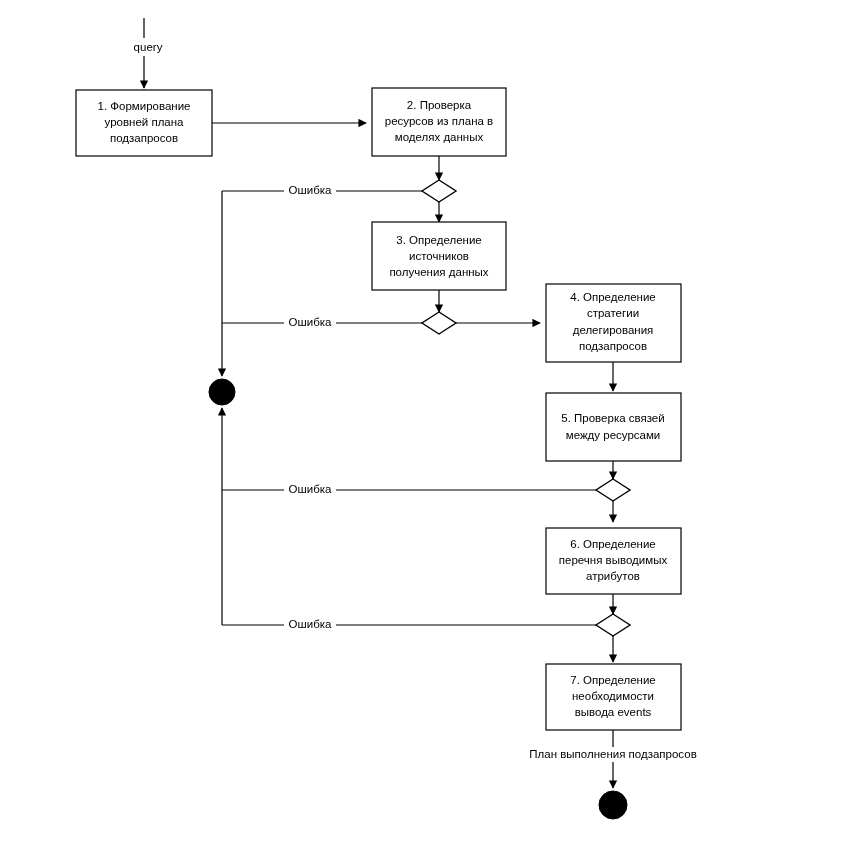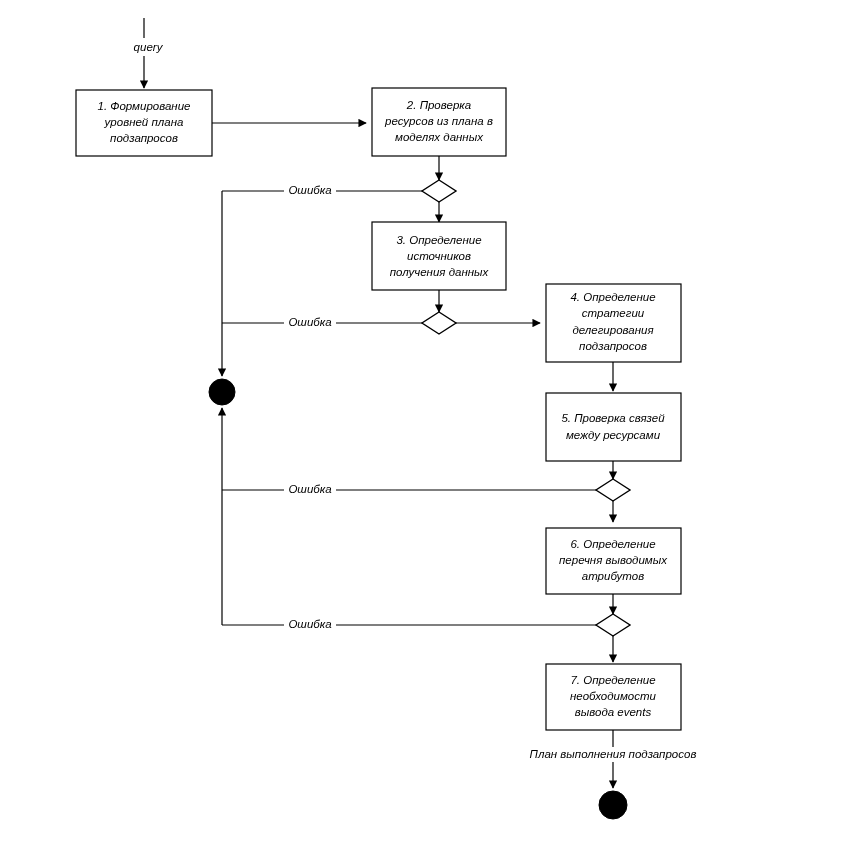--- a/index.html
+++ b/index.html
@@ -10,21 +10,20 @@
   }
   body {
     font-family: "Liberation Sans", sans-serif;
   }
   #canvas {
     position: relative;
     width: 854px;
     height: 858px;
     background: #ffffff;
     overflow: hidden;
-    font-style: italic;
   }
   svg#diagram {
     position: absolute;
     top: 0;
     left: 0;
     width: 854px;
     height: 858px;
   }
   .node-box {
     fill: #ffffff;

